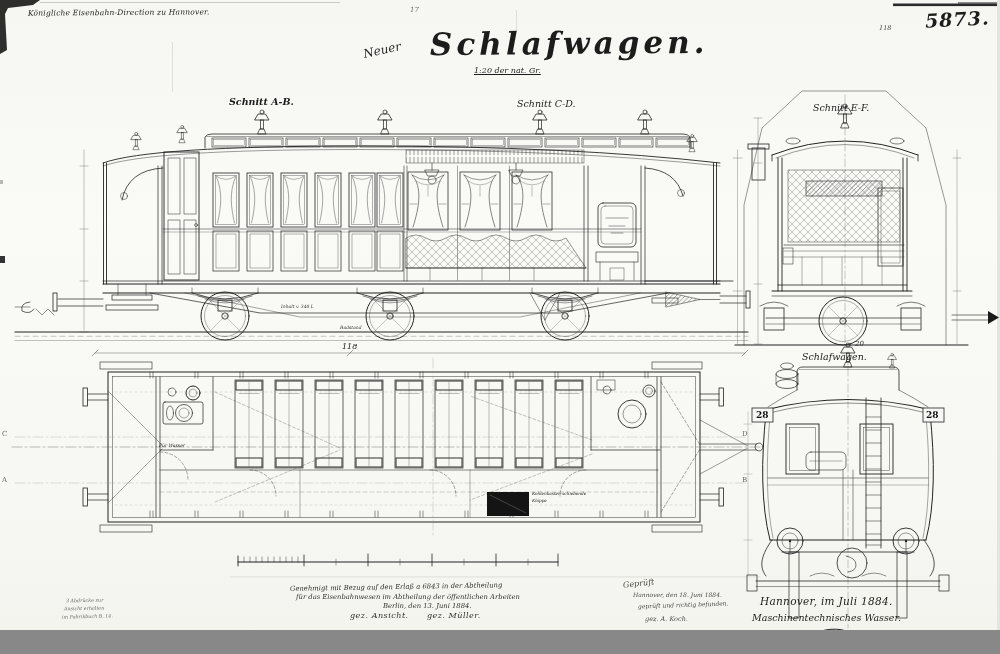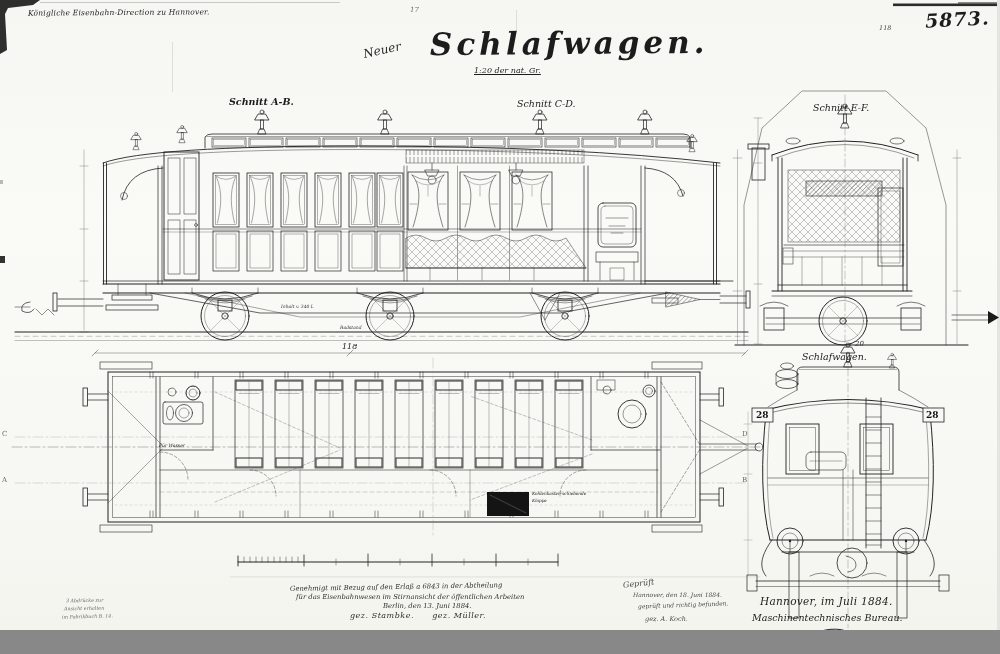--- a/index.html
+++ b/index.html
@@ -468,29 +468,29 @@
 <div class="lbl" style="left:532px;top:499px;font-size:4.2px;">Klappe</div>
 <div class="lbl faint print" style="left:2px;top:431px;font-size:7px;">C</div>
 <div class="lbl faint print" style="left:2px;top:477px;font-size:7px;">A</div>
 <div class="lbl faint print" style="left:742px;top:431px;font-size:7px;">D</div>
 <div class="lbl faint print" style="left:742px;top:477px;font-size:7px;">B</div>
 
 <div class="lbl print" style="left:756px;top:411px;font-size:9px;font-weight:bold;color:#111;">28</div>
 <div class="lbl print" style="left:926px;top:411px;font-size:9px;font-weight:bold;color:#111;">28</div>
 
 <div class="lbl" style="left:290px;top:584px;font-size:6.8px;color:#2e2e2e;transform:rotate(-1deg);">Genehmigt mit Bezug auf den Erlaß a 6843 in der Abtheilung</div>
-<div class="lbl" style="left:296px;top:593.5px;font-size:6.8px;color:#2e2e2e;">für das Eisenbahnwesen im Stirnansicht der öffentlichen Arbeiten</div>
+<div class="lbl" style="left:296px;top:593.5px;font-size:6.8px;color:#2e2e2e;">für das Eisenbahnwesen im Abtheilung der öffentlichen Arbeiten</div>
 <div class="lbl" style="left:383px;top:603px;font-size:6.8px;color:#2e2e2e;">Berlin, den 13. Juni 1884.</div>
-<div class="lbl" style="left:350px;top:612px;font-size:8px;letter-spacing:.5px;color:#2e2e2e;">gez. Stambke.      gez. Müller.</div>
+<div class="lbl" style="left:350px;top:612px;font-size:8px;letter-spacing:.5px;color:#2e2e2e;">gez. Ansicht.      gez. Müller.</div>
 
 <div class="lbl pencil" style="left:623px;top:580px;font-size:8px;transform:rotate(-6deg);">Geprüft</div>
 <div class="lbl pencil" style="left:633px;top:592px;font-size:6px;">Hannover, den 18. Juni 1884.</div>
 <div class="lbl pencil" style="left:638px;top:602px;font-size:6px;transform:rotate(-2deg);">geprüft und richtig befunden.</div>
 <div class="lbl pencil" style="left:645px;top:616px;font-size:6.5px;">gez. A. Koch.</div>
 
 <div class="lbl" style="left:760px;top:596px;font-size:10.5px;letter-spacing:.3px;text-align:right;">Hannover, im Juli 1884.</div>
-<div class="lbl" style="left:752px;top:613px;font-size:9.5px;">Maschinentechnisches Bureau.</div>
+<div class="lbl" style="left:752px;top:613px;font-size:9.5px;">Maschinentechnisches Wasser.</div>
 
 <div class="lbl faint" style="left:66px;top:599px;font-size:4.8px;transform:rotate(-1deg);">3 Abdrücke zur</div>
 <div class="lbl faint" style="left:64px;top:607px;font-size:4.8px;transform:rotate(-1deg);">Ansicht erhalten</div>
 <div class="lbl faint" style="left:62px;top:615px;font-size:4.8px;transform:rotate(-1.5deg);">im Fabrikbuch B. 14.</div>
 
 </div>
 
 </body></html>

